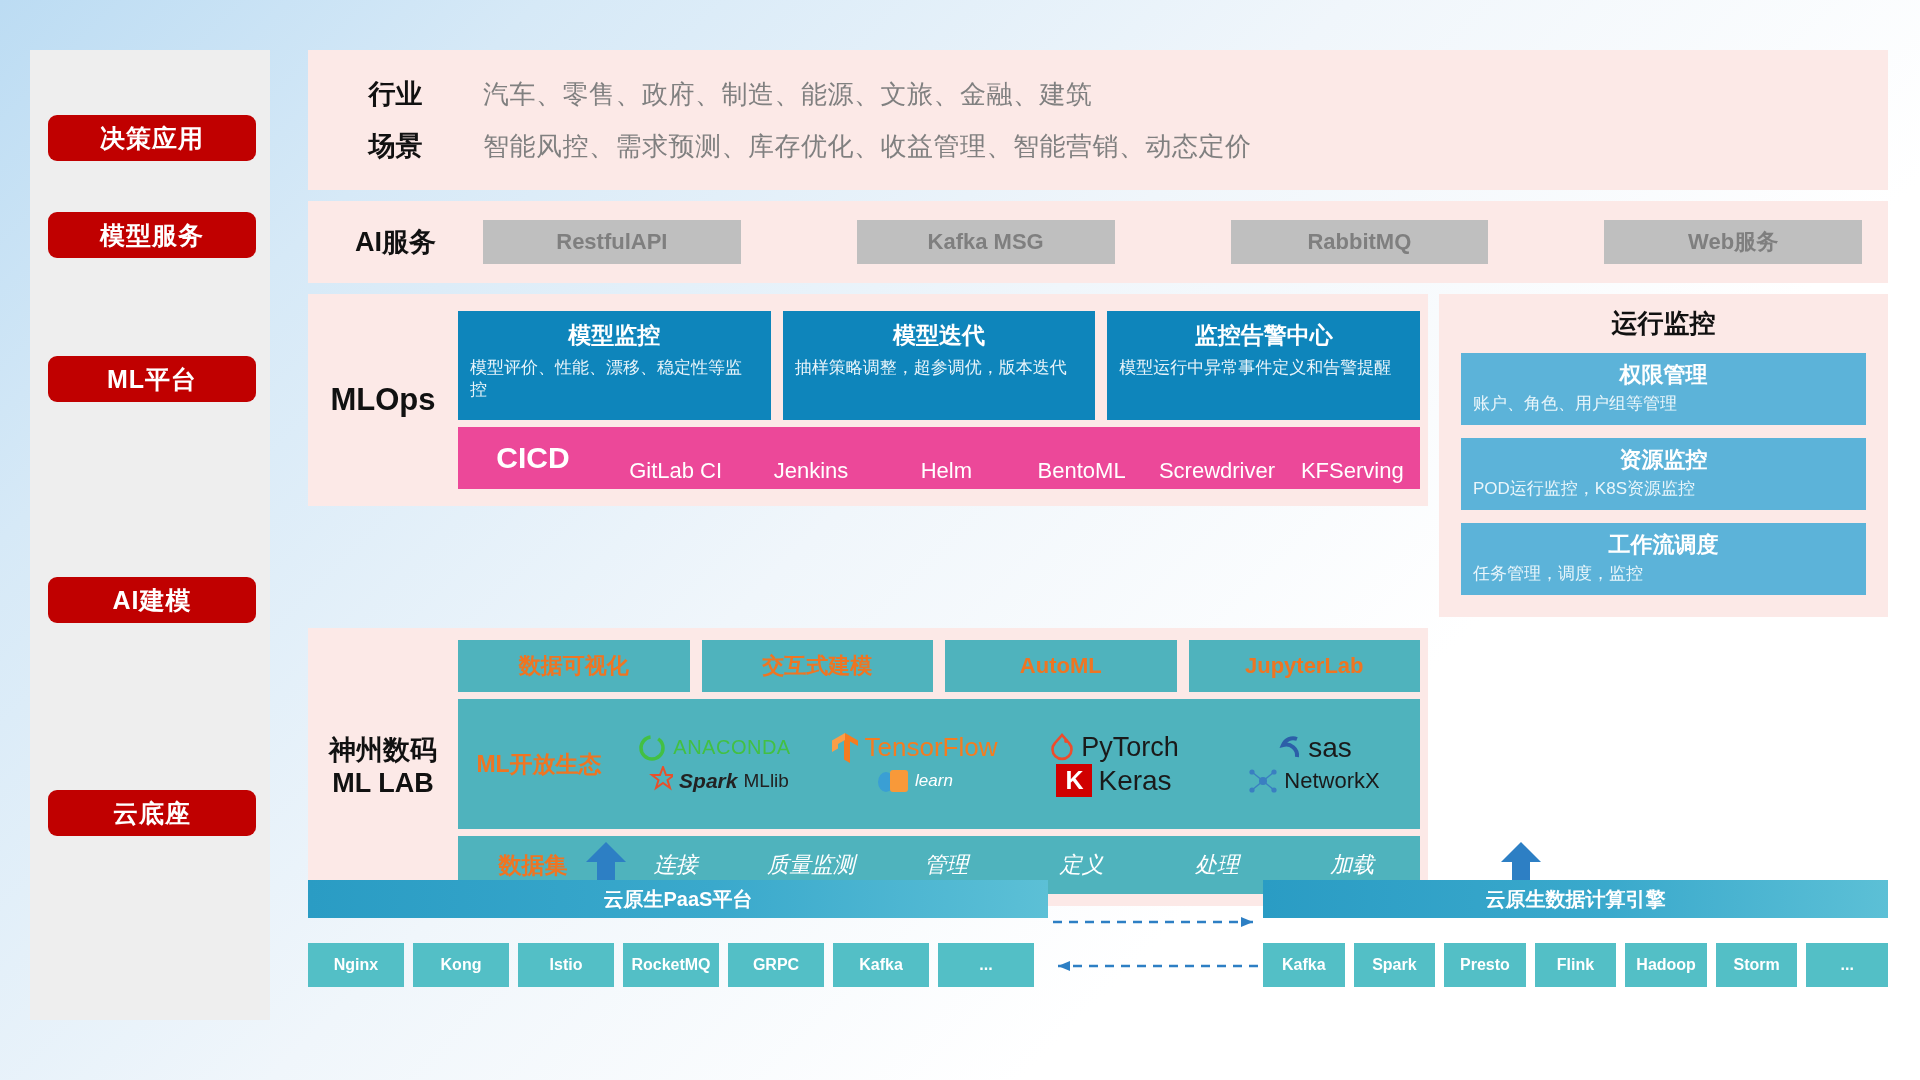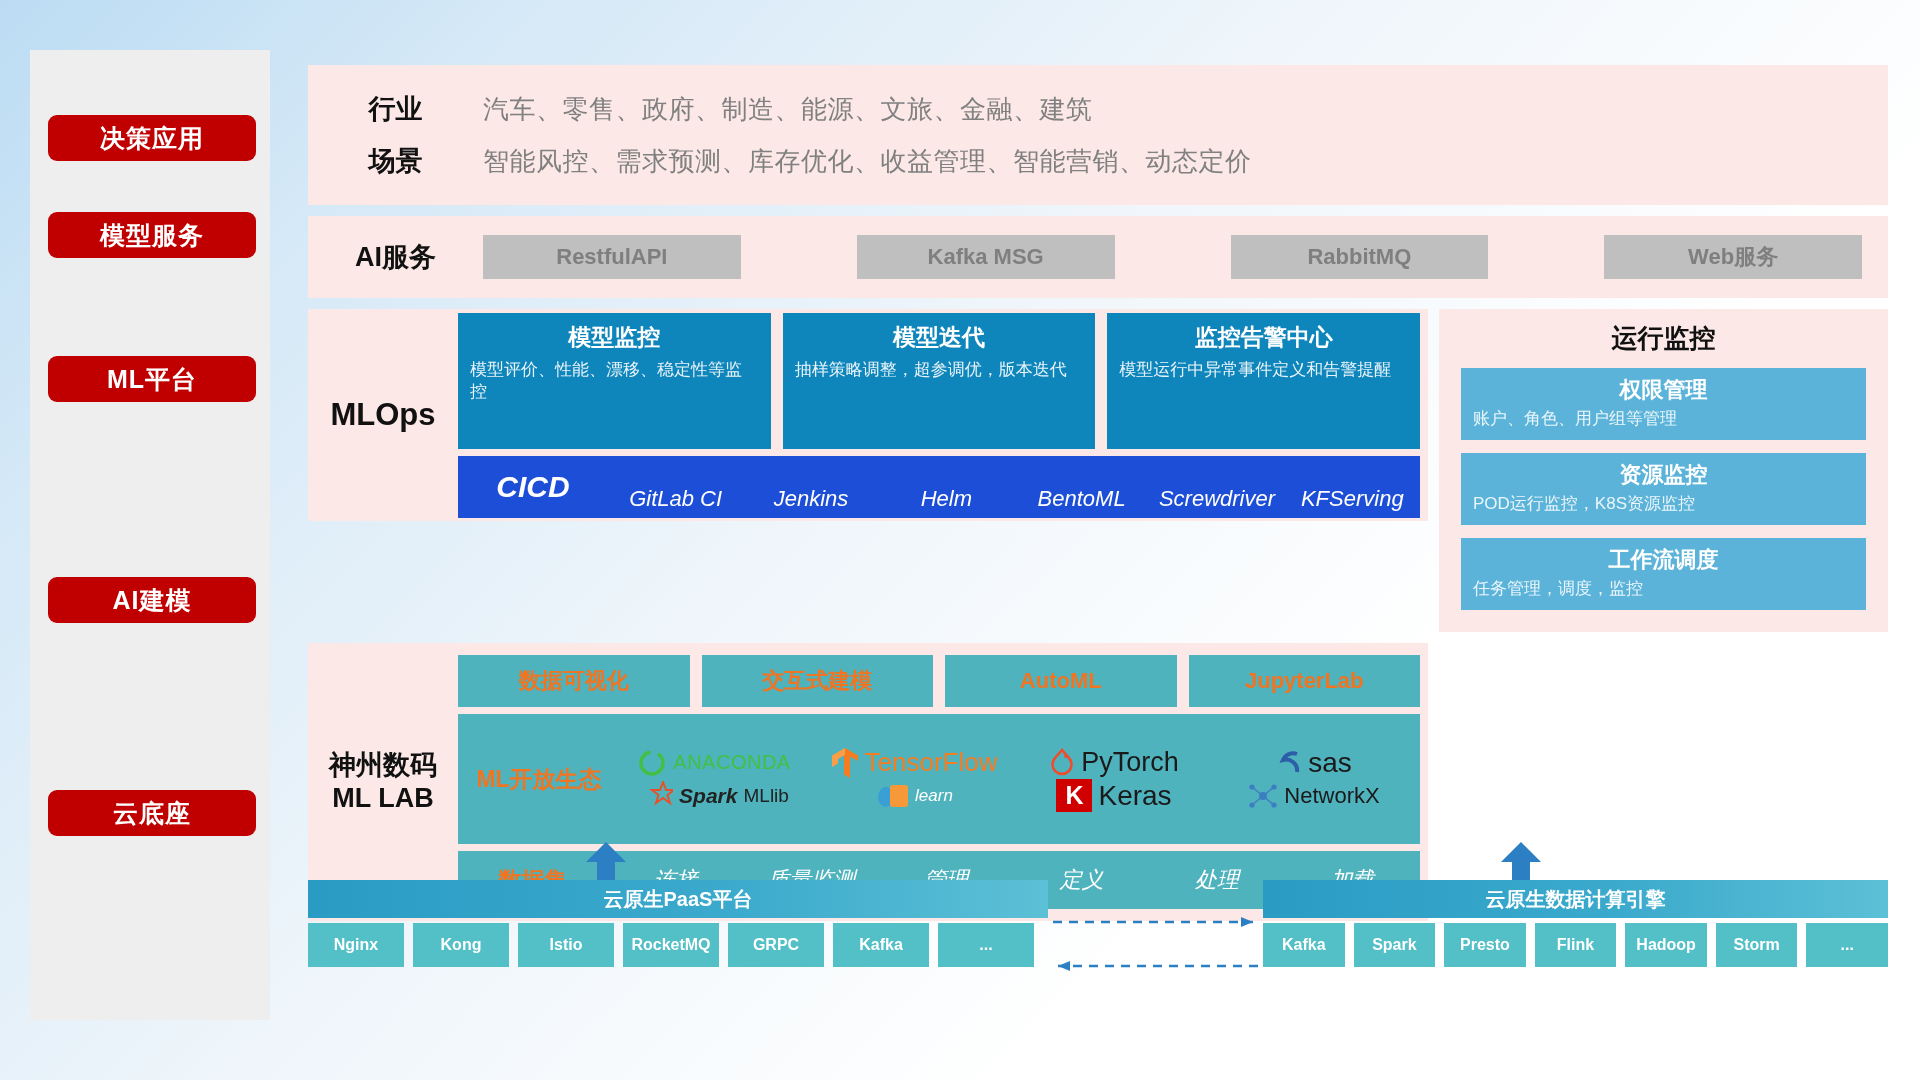--- a/index.html
+++ b/index.html
@@ -24,21 +24,21 @@
   .rail-pill {
     background: #c00000; color: #ffffff;
     border-radius: 9px;
     height: 46px; line-height: 46px;
     text-align: center;
     font-size: 25px; font-weight: bold;
     letter-spacing: 1px;
   }
 
   
-  #main { position: absolute; left: 308px; top: 65px; width: 1580px; }
+  #main { position: absolute; left: 308px; top: 50px; width: 1580px; }
 
   .band {
     background: #fce9e7;
     margin-bottom: 11px;
     position: relative;
   }
 
   
   #band-apps { height: 140px; padding: 18px 0 0 0; }
   .kv-row { display: flex; align-items: center; height: 52px; }
@@ -65,27 +65,27 @@
   #row-mlops { display: flex; gap: 11px; align-items: stretch; }
   #band-mlops { width: 1120px; height: 212px; display: flex; align-items: center; padding: 10px 0; }
   #band-mlops .sec-label {
     width: 150px; text-align: center;
     font-size: 31px; font-weight: bold; color: #111;
   }
   .mlops-stack { flex: 1; display: flex; flex-direction: column; gap: 7px; padding-right: 8px; }
   .mlops-cards { display: flex; gap: 12px; }
   .mlops-card {
     flex: 1; background: #0e85bb; color: #fff;
-    padding: 9px 12px 10px; height: 136px;
+    padding: 9px 12px 10px; height: 109px;
   }
   .mlops-card .t { font-size: 23px; font-weight: bold; text-align: center; margin-bottom: 6px; }
   .mlops-card .d { font-size: 17px; line-height: 1.32; color: #e8f4fa; }
   .cicd-bar {
-    background: #1d4ed8; color: #fff;
-    height: 62px; display: flex; align-items: center; overflow: hidden; font-style: italic;
+    background: #ec4899; color: #fff;
+    height: 62px; display: flex; align-items: center; overflow: hidden;
   }
   .cicd-title { width: 150px; text-align: center; font-size: 30px; font-weight: bold; }
   .cicd-items { flex: 1; display: flex; }
   .cicd-item {
     flex: 1; text-align: center; font-size: 22px;
     line-height: 1.25; word-break: break-all; padding: 0 4px; margin-top: 25px;
   }
 
   
   #panel-monitor {
@@ -134,21 +134,21 @@
   .dataset-item { flex: 1; text-align: center; color: #fff; font-size: 22px; font-style: italic; }
 
   
   #cloud-base { position: absolute; left: 308px; top: 880px; width: 1580px; height: 140px; }
   .cb-col { position: absolute; top: 0; }
   .cb-header {
     height: 38px; line-height: 38px; text-align: center;
     background: linear-gradient(90deg, #2a9cc4 0%, #3aa9cc 55%, #5cc0d6 100%);
     color: #fff; font-size: 20px; font-weight: bold;
   }
-  .cb-tags { display: flex; gap: 9px; margin-top: 5px; }
+  .cb-tags { display: flex; gap: 9px; margin-top: 25px; }
   .cb-tag {
     background: #53bfc6; color: #fff;
     font-size: 16px; font-weight: bold;
     padding: 8px 4px; text-align: center;
     line-height: 1.15; min-height: 44px;
     display: flex; align-items: center; justify-content: center;
   }
   svg.up-arrow { position: absolute; }
   .dash-line { position: absolute; }
 </style>

